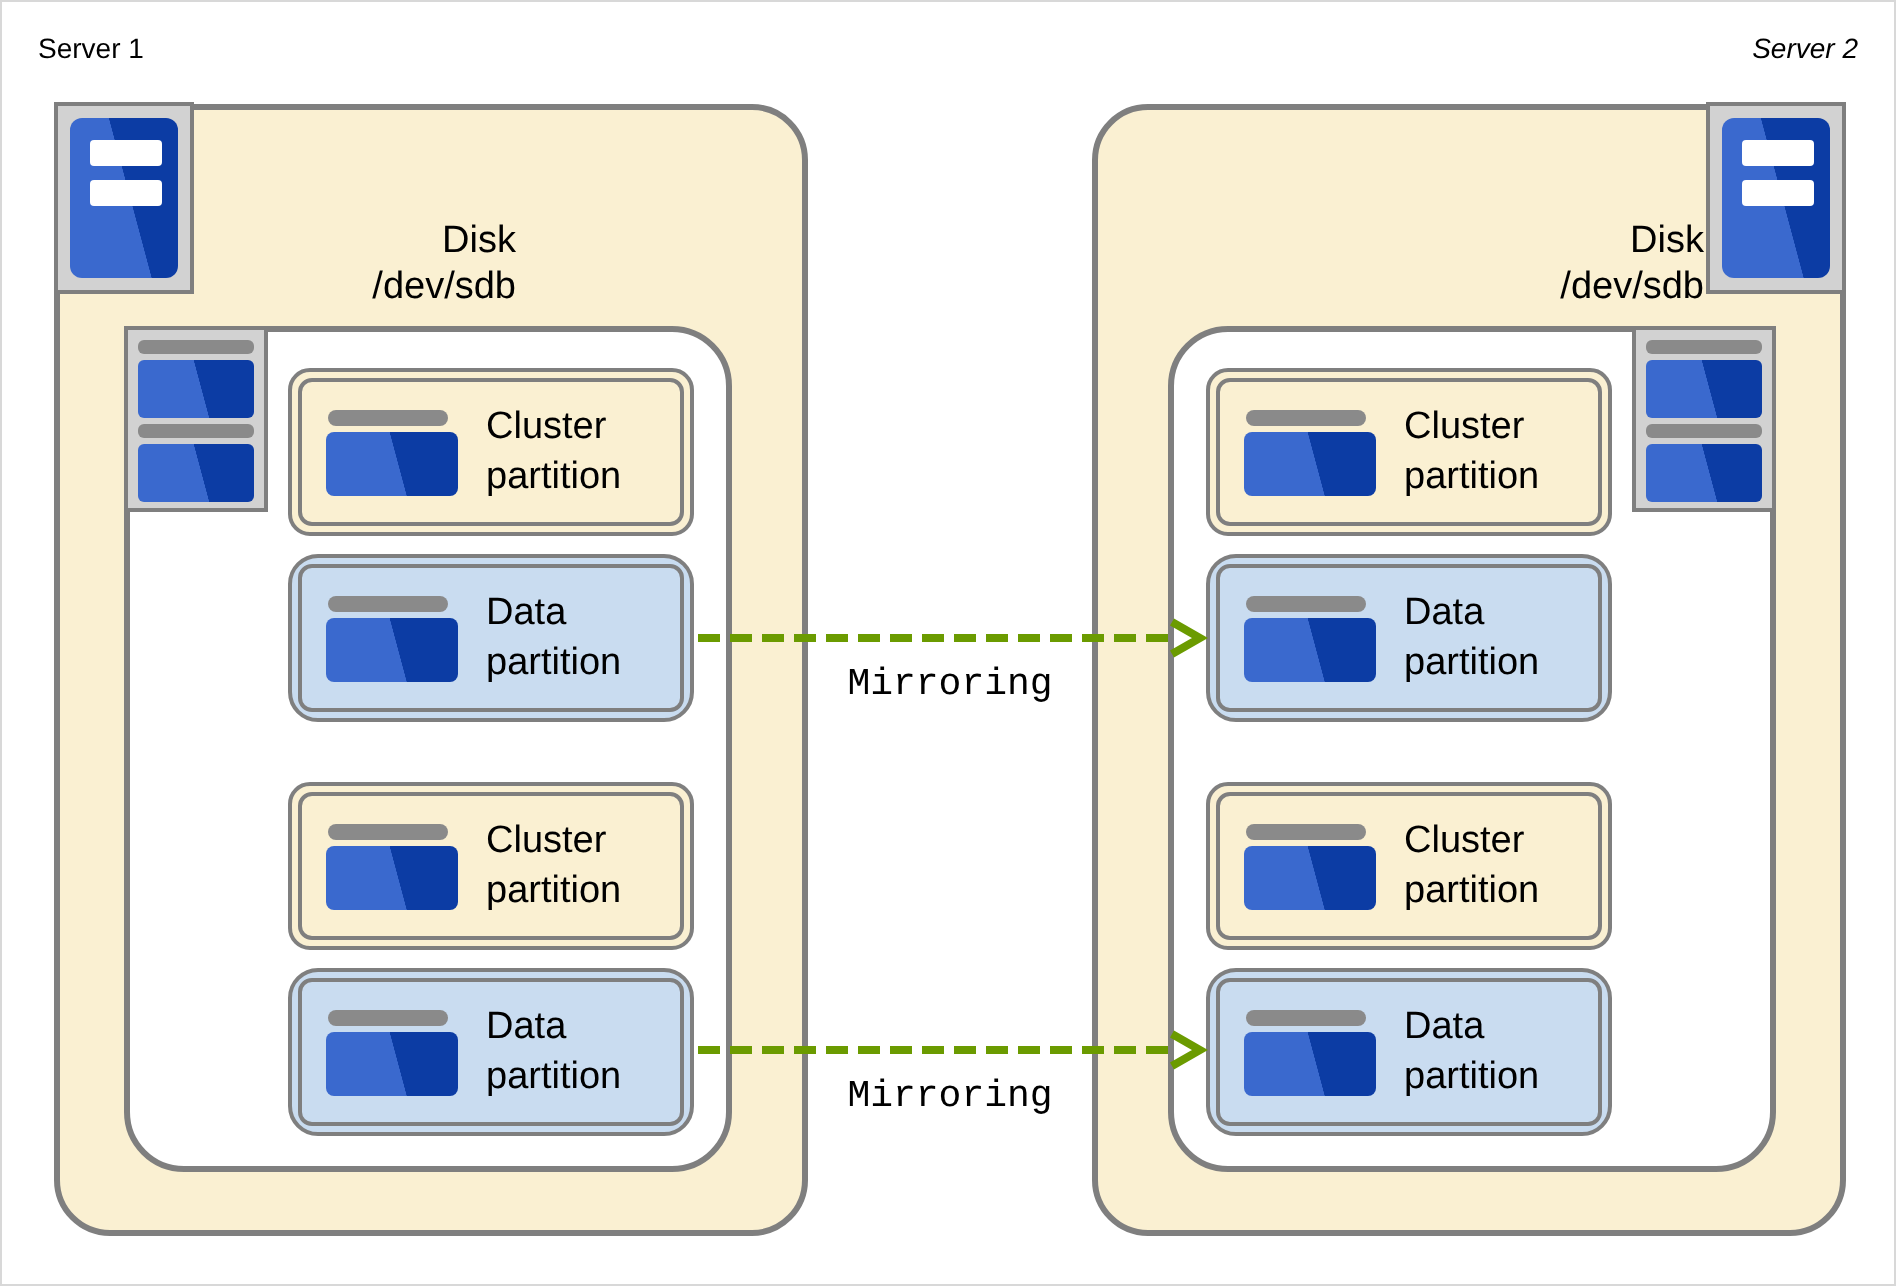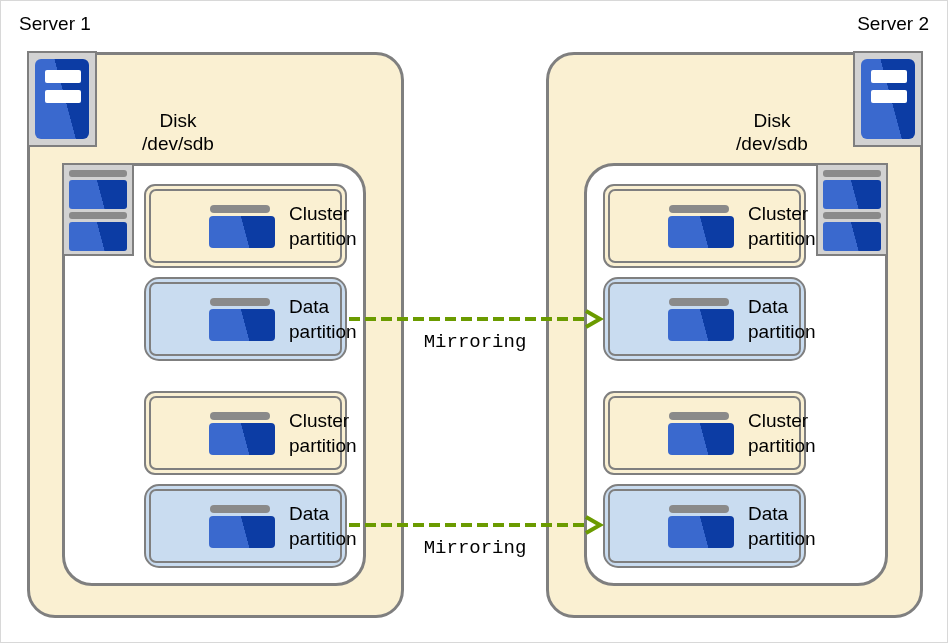--- a/index.html
+++ b/index.html
@@ -12,27 +12,27 @@
     position: relative;
     width: 948px;
     height: 643px;
     background: #ffffff;
     border: 1px solid var(--page-border);
     overflow: hidden;
   }
   .server-label {
     position: absolute;
     top: 12px;
-    font-size: 19px;
+    font-size: 14px;
     line-height: 22px;
     color: var(--text);
     white-space: nowrap;
   }
   .server-label.s1 { left: 18px; }
-  .server-label.s2 { right: 18px; text-align: right; }
+  .server-label.s2 { right: 18px; text-align: right; font-style: italic; }
 
   .server-box {
     position: absolute;
     top: 51px;
     width: 377px;
     height: 566px;
     background: var(--cream);
     border: 3px solid var(--border-gray);
     border-radius: 28px;
   }
@@ -48,21 +48,21 @@
     border: 3px solid var(--border-gray);
     border-radius: 30px;
   }
   .white-box.s1 { left: 61px; }
   .white-box.s2 { left: 583px; }
 
   .disk-label {
     position: absolute;
     top: 108px;
     width: 160px;
-    text-align: center;
+    text-align: right;
     font-size: 19px;
     line-height: 23px;
     color: var(--text);
   }
   .disk-label.s1 { left: 97px; }
   .disk-label.s2 { left: 691px; }
 
   
   .server-icon {
     position: absolute;
@@ -133,21 +133,20 @@
   .part.row2 { top: 276px; }
   .part.row3 { top: 390px; }
   .part.row4 { top: 483px; }
   .part-inner {
     width: 100%; height: 100%;
     border: 2px solid var(--border-gray);
     border-radius: 7px;
     background: inherit;
     display: flex;
     align-items: center;
-    padding-left: 46px;
   }
   .p-icon { width: 66px; margin-left: 12px; flex: none; }
   .p-bar {
     width: 60px; height: 8px;
     margin-left: 1px;
     background: var(--bar-gray);
     border-radius: 4px;
     margin-bottom: 3px;
   }
   .p-rect {

